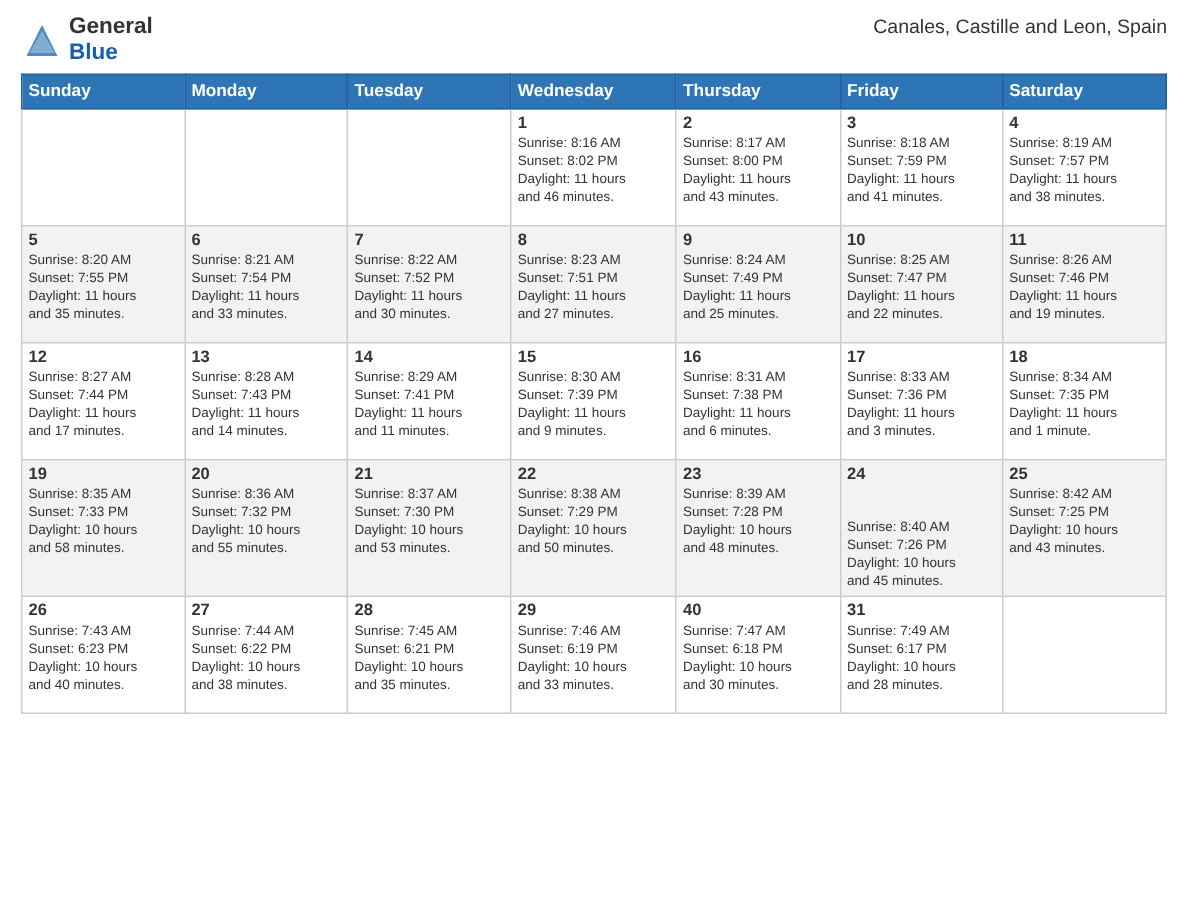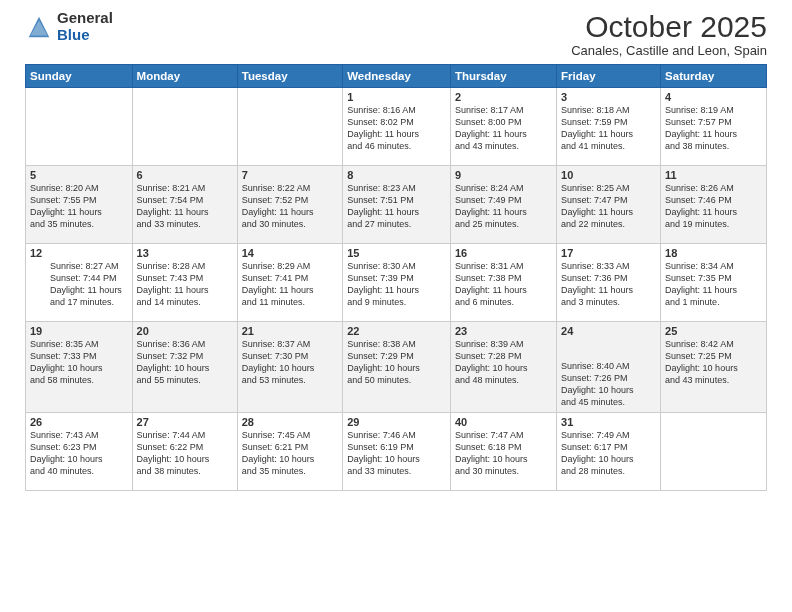--- a/index.html
+++ b/index.html
@@ -6,21 +6,21 @@
     body {
       font-family: Arial, sans-serif;
       background: #fff;
       width: 792px;
       height: 612px;
       overflow: hidden;
     }
     .page {
       width: 792px;
       height: 612px;
-      padding: 10px 25px;
+      padding: 10px 14px;
       background: #fff;
     }
     .header {
       display: flex;
       justify-content: space-between;
       align-items: flex-start;
       margin-bottom: 6px;
     }
     .logo {
       display: flex;
@@ -105,21 +105,20 @@
       <svg class="logo-icon" viewBox="0 0 30 30" xmlns="http://www.w3.org/2000/svg">
         <polygon points="15,4 26,26 4,26" fill="#2e75b6" opacity="0.85"></polygon>
         <polygon points="15,8 24,24 6,24" fill="#fff" opacity="0.3"></polygon>
       </svg>
       <div class="logo-text">
         <span class="logo-general">General</span><br>
         <span class="logo-blue">Blue</span>
       </div>
     </div>
     <div class="title-block">
-      <div class="month-title">October 2025</div>
       <div class="subtitle">Canales, Castille and Leon, Spain</div>
     </div>
   </div>
 
   <table class="calendar">
     <thead>
       <tr>
         <th>Sunday</th>
         <th>Monday</th>
         <th>Tuesday</th>
@@ -210,21 +209,21 @@
             <span class="day-number">11</span>
             <div class="day-info" style="white-space: pre-line;">Sunrise: 8:26 AM
 Sunset: 7:46 PM
 Daylight: 11 hours
 and 19 minutes.</div>
           </td>
         </tr>
         <tr>
           <td>
             <span class="day-number">12</span>
-            <div class="day-info" style="white-space: pre-line; margin-left: 20px;">Sunrise: 8:27 AM
+            <div class="day-info" style="white-space: pre-line;">Sunrise: 8:27 AM
 Sunset: 7:44 PM
 Daylight: 11 hours
 and 17 minutes.</div>
           </td>
           <td>
             <span class="day-number">13</span>
             <div class="day-info" style="white-space: pre-line;">Sunrise: 8:28 AM
 Sunset: 7:43 PM
 Daylight: 11 hours
 and 14 minutes.</div>

